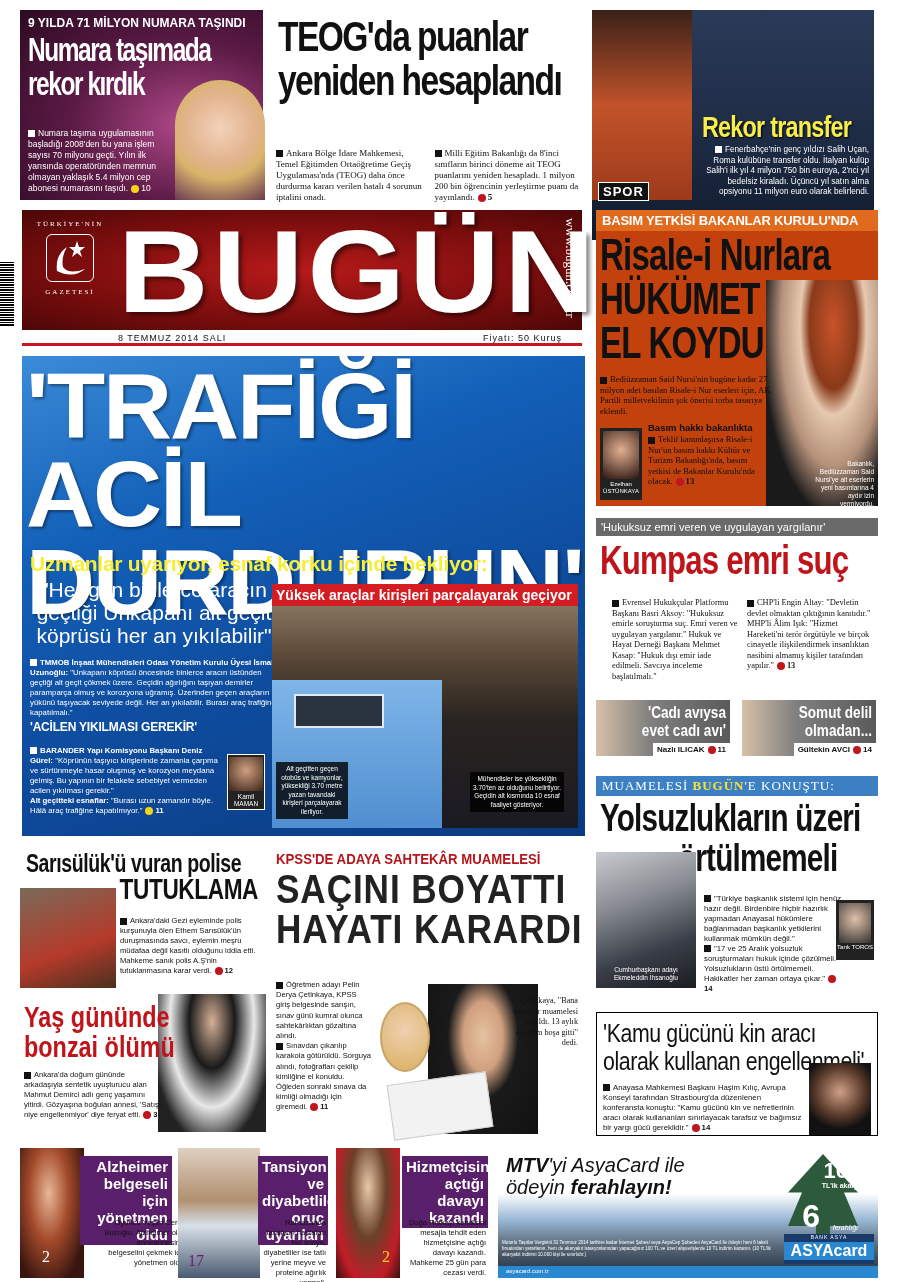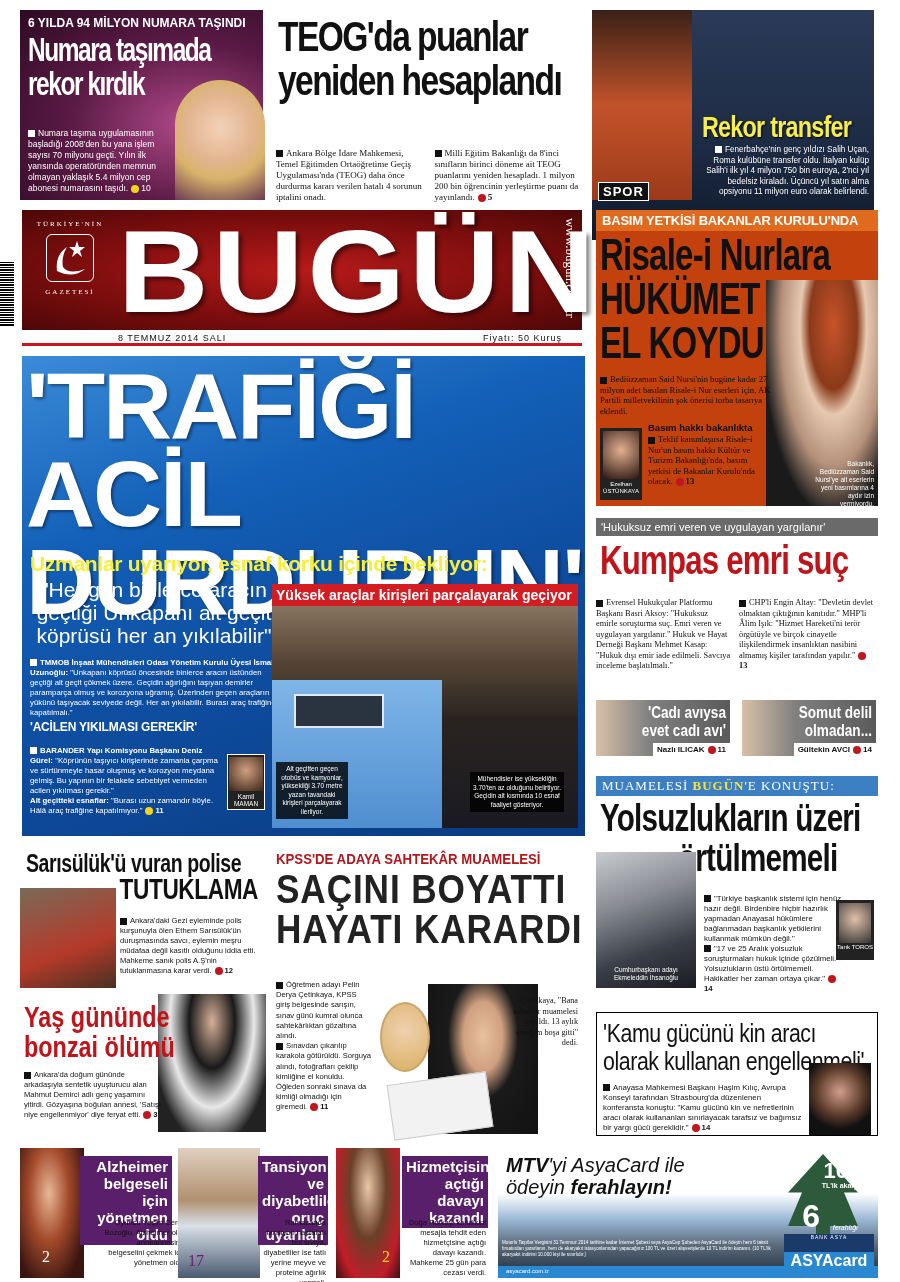--- a/index.html
+++ b/index.html
@@ -63,21 +63,21 @@
 #risale .sub{position:absolute;left:52px;top:212px;font-weight:bold;font-size:9.5px}
 #risale .body2{position:absolute;left:52px;top:224px;width:110px;font-size:8.6px;line-height:10.5px}
 #risale .por{position:absolute;left:4px;top:218px;width:42px;height:72px;background:#222;color:#fff;font-size:6px;text-align:center;line-height:7px}
 #risale .por .ph{width:36px;height:48px;margin:3px auto 2px;background:radial-gradient(circle at 50% 40%,#e2b090,#2a1410)}
 #risale .said{position:absolute;left:170px;top:70px;width:112px;height:226px;background:radial-gradient(ellipse at 60% 20%,#c8532a 0%,#8a3a1a 25%,#e6c9b0 35%,#b5917a 55%,#1a1a1a 75%)}
 #risale .cap{position:absolute;right:4px;top:250px;width:60px;color:#fff;font-size:6.5px;line-height:8px;text-align:right}
 
 #kumpas{left:596px;top:518px;width:282px;height:238px;background:#fff}
 #kumpas .kicker{background:#6a6a6a;color:#fff;font-size:11px;padding:3px 5px}
 #kumpas .head{color:#c0141b;font-weight:bold;font-size:40px;line-height:44px;margin:2px 0 0 4px;transform:scaleX(.78);transform-origin:left top;width:400px;letter-spacing:-1px}
-#kumpas .cols{position:absolute;top:80px;left:0;right:4px;display:flex;gap:8px}
+#kumpas .cols{position:absolute;top:80px;left:16px;right:4px;display:flex;gap:8px}
 #kumpas .cols p{flex:1;font-size:8.4px;line-height:10.5px}
 #kumpas .box{position:absolute;top:182px;width:134px;height:56px;background:linear-gradient(90deg,#d8c0a8 0%,#808080 40%,#5a5a5a 100%);overflow:hidden}
 #kumpas .box .q{position:absolute;right:4px;top:4px;color:#fff;font-weight:bold;font-size:16px;line-height:18px;text-align:right;transform:scaleX(.85);transform-origin:right top;width:120px}
 #kumpas .box .n{position:absolute;right:0;bottom:0;background:#fff;font-weight:bold;font-size:8px;padding:2px 4px}
 
 #ihsan{left:596px;top:776px;width:282px;height:228px;background:#fff}
 #ihsan .kicker{background:#3c7fc2;color:#fff;font-family:"Liberation Serif",serif;font-size:13px;padding:2px 6px;letter-spacing:1px}
 #ihsan .kicker .y{color:#f8e03a;font-weight:bold}
 #ihsan .head{font-weight:bold;font-size:38px;line-height:40px;transform:scaleX(.78);transform-origin:left top;width:380px;margin:2px 0 0 4px;letter-spacing:-1px}
 #ihsan .head .l2{display:block;padding-left:100px}
@@ -131,30 +131,30 @@
 #ad .tree{position:absolute;right:20px;top:6px;width:70px;height:96px;background:#2d5a3a;clip-path:polygon(50% 0,100% 40%,80% 40%,100% 75%,60% 75%,60% 100%,40% 100%,40% 75%,0 75%,20% 40%,0 40%)}
 #ad .ten{position:absolute;right:30px;top:10px;color:#fff;font-weight:bold;font-size:22px}
 #ad .akar{position:absolute;right:8px;top:34px;color:#fff;font-size:7px;font-weight:bold}
 #ad .six{position:absolute;right:58px;top:50px;color:#fff;font-weight:bold;font-size:32px}
 #ad .taksit{position:absolute;right:62px;top:88px;color:#fff;font-size:7px}
 #ad .fer{position:absolute;right:20px;top:76px;color:#fff;font-size:7px;font-style:italic}
 #ad .fine{position:absolute;left:4px;top:92px;width:276px;color:#fff;font-size:4.6px;line-height:6px}
 #ad .url{position:absolute;left:0;bottom:0;width:100%;height:12px;background:#2a88d0;color:#fff;font-size:6px;padding:2px 8px}
 #ad .brand{position:absolute;right:4px;bottom:14px;width:90px;height:30px;background:#1a3a6a;color:#fff;text-align:center}
 #ad .brand .s{font-size:5px;letter-spacing:1px}
-#ad .brand .b{font-weight:bold;font-size:16px;background:#2a88d0;margin-top:12px}
+#ad .brand .b{font-weight:bold;font-size:16px;background:#2a88d0;margin-top:2px}
 </style>
 </head>
 <body>
 
 <div id="barcode" class="abs"></div>
 
 <div id="numbox" class="abs">
   <div class="face"></div>
-  <div class="kicker">6 YILDA 94 MİLYON NUMARA TAŞINDI</div>
+  <div class="kicker">9 YILDA 71 MİLYON NUMARA TAŞINDI</div>
   <div class="head">Numara taşımada rekor kırdık</div>
   <div class="body"><span class="bullet"></span><span>Numara taşıma uygulamasının başladığı 2008'den bu yana işlem sayısı 70 milyonu geçti. Yılın ilk yarısında operatöründen memnun olmayan yaklaşık 5.4 milyon cep abonesi numarasını taşıdı.</span><span class="dot yel"></span><span>10</span></div>
 </div>
 
 <div id="teog" class="abs">
   <div class="head">TEOG'da puanlar yeniden hesaplandı</div>
   <div class="cols serif">
     <p><span class="bullet"></span><span>Ankara Bölge İdare Mahkemesi, Temel Eğitimden Ortaöğretime Geçiş Uygulaması'nda (TEOG) daha önce durdurma kararı verilen hatalı 4 sorunun iptalini onadı.</span></p>
     <p><span class="bullet"></span><span>Milli Eğitim Bakanlığı da 8'inci sınıfların birinci döneme ait TEOG puanlarını yeniden hesapladı. 1 milyon 200 bin öğrencinin yerleştirme puanı da yayınlandı.</span><span class="dot red"></span><b>5</b></p>
   </div>

